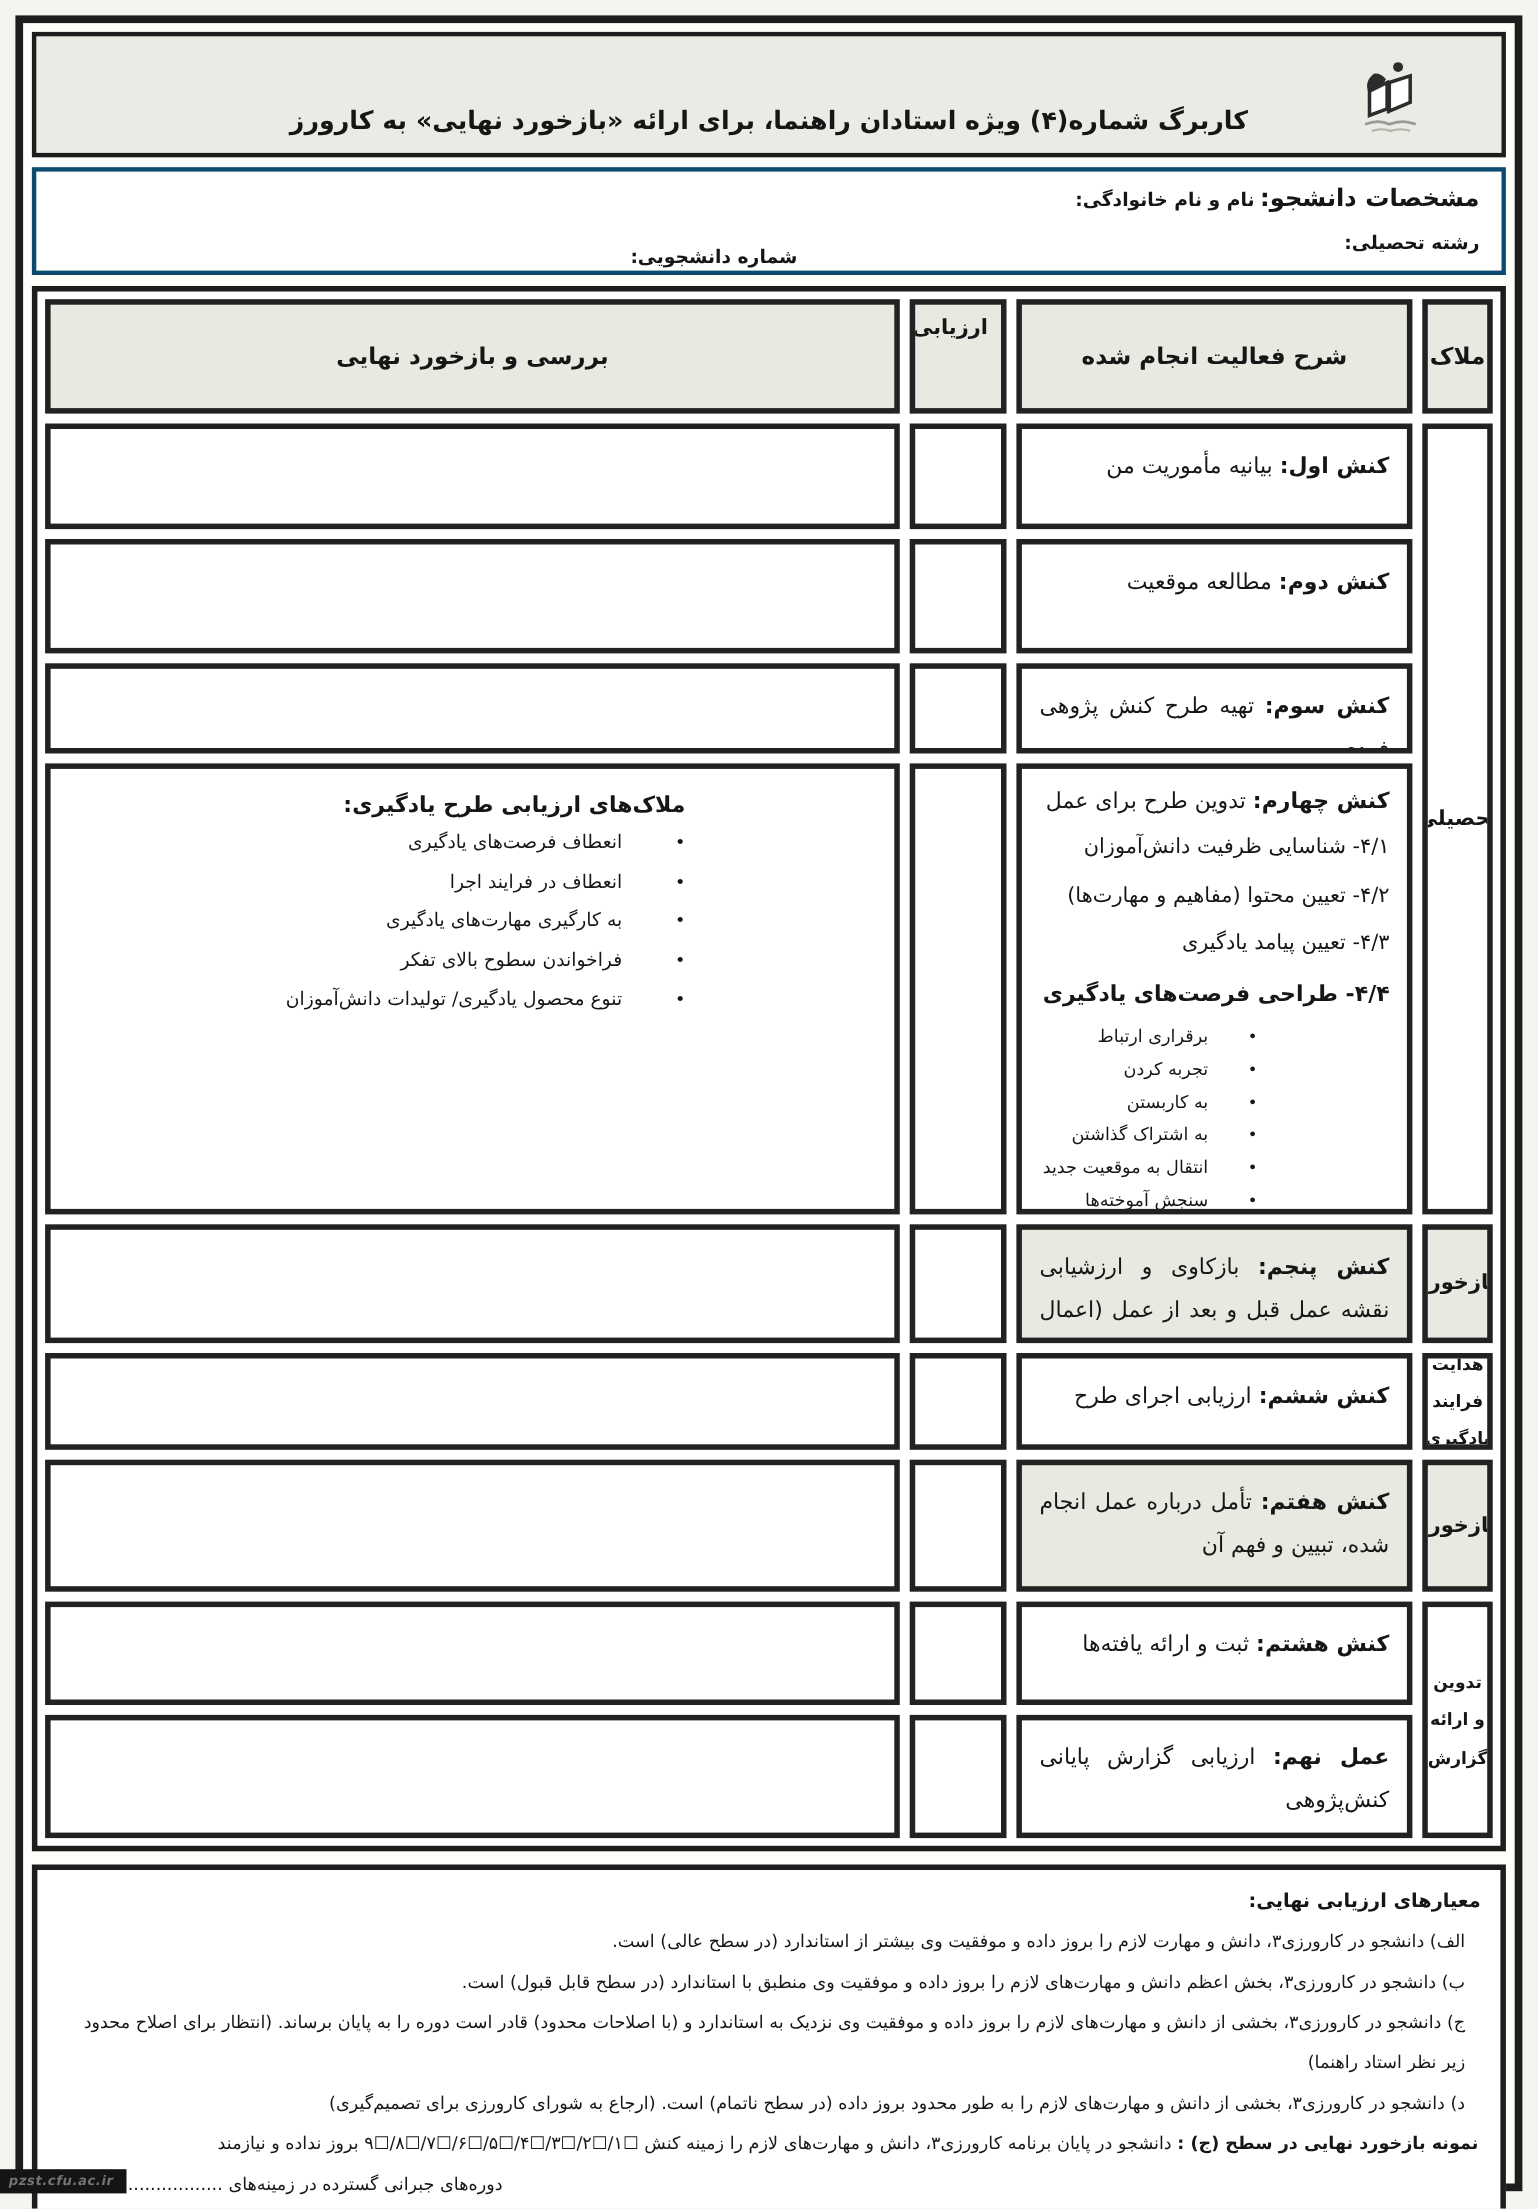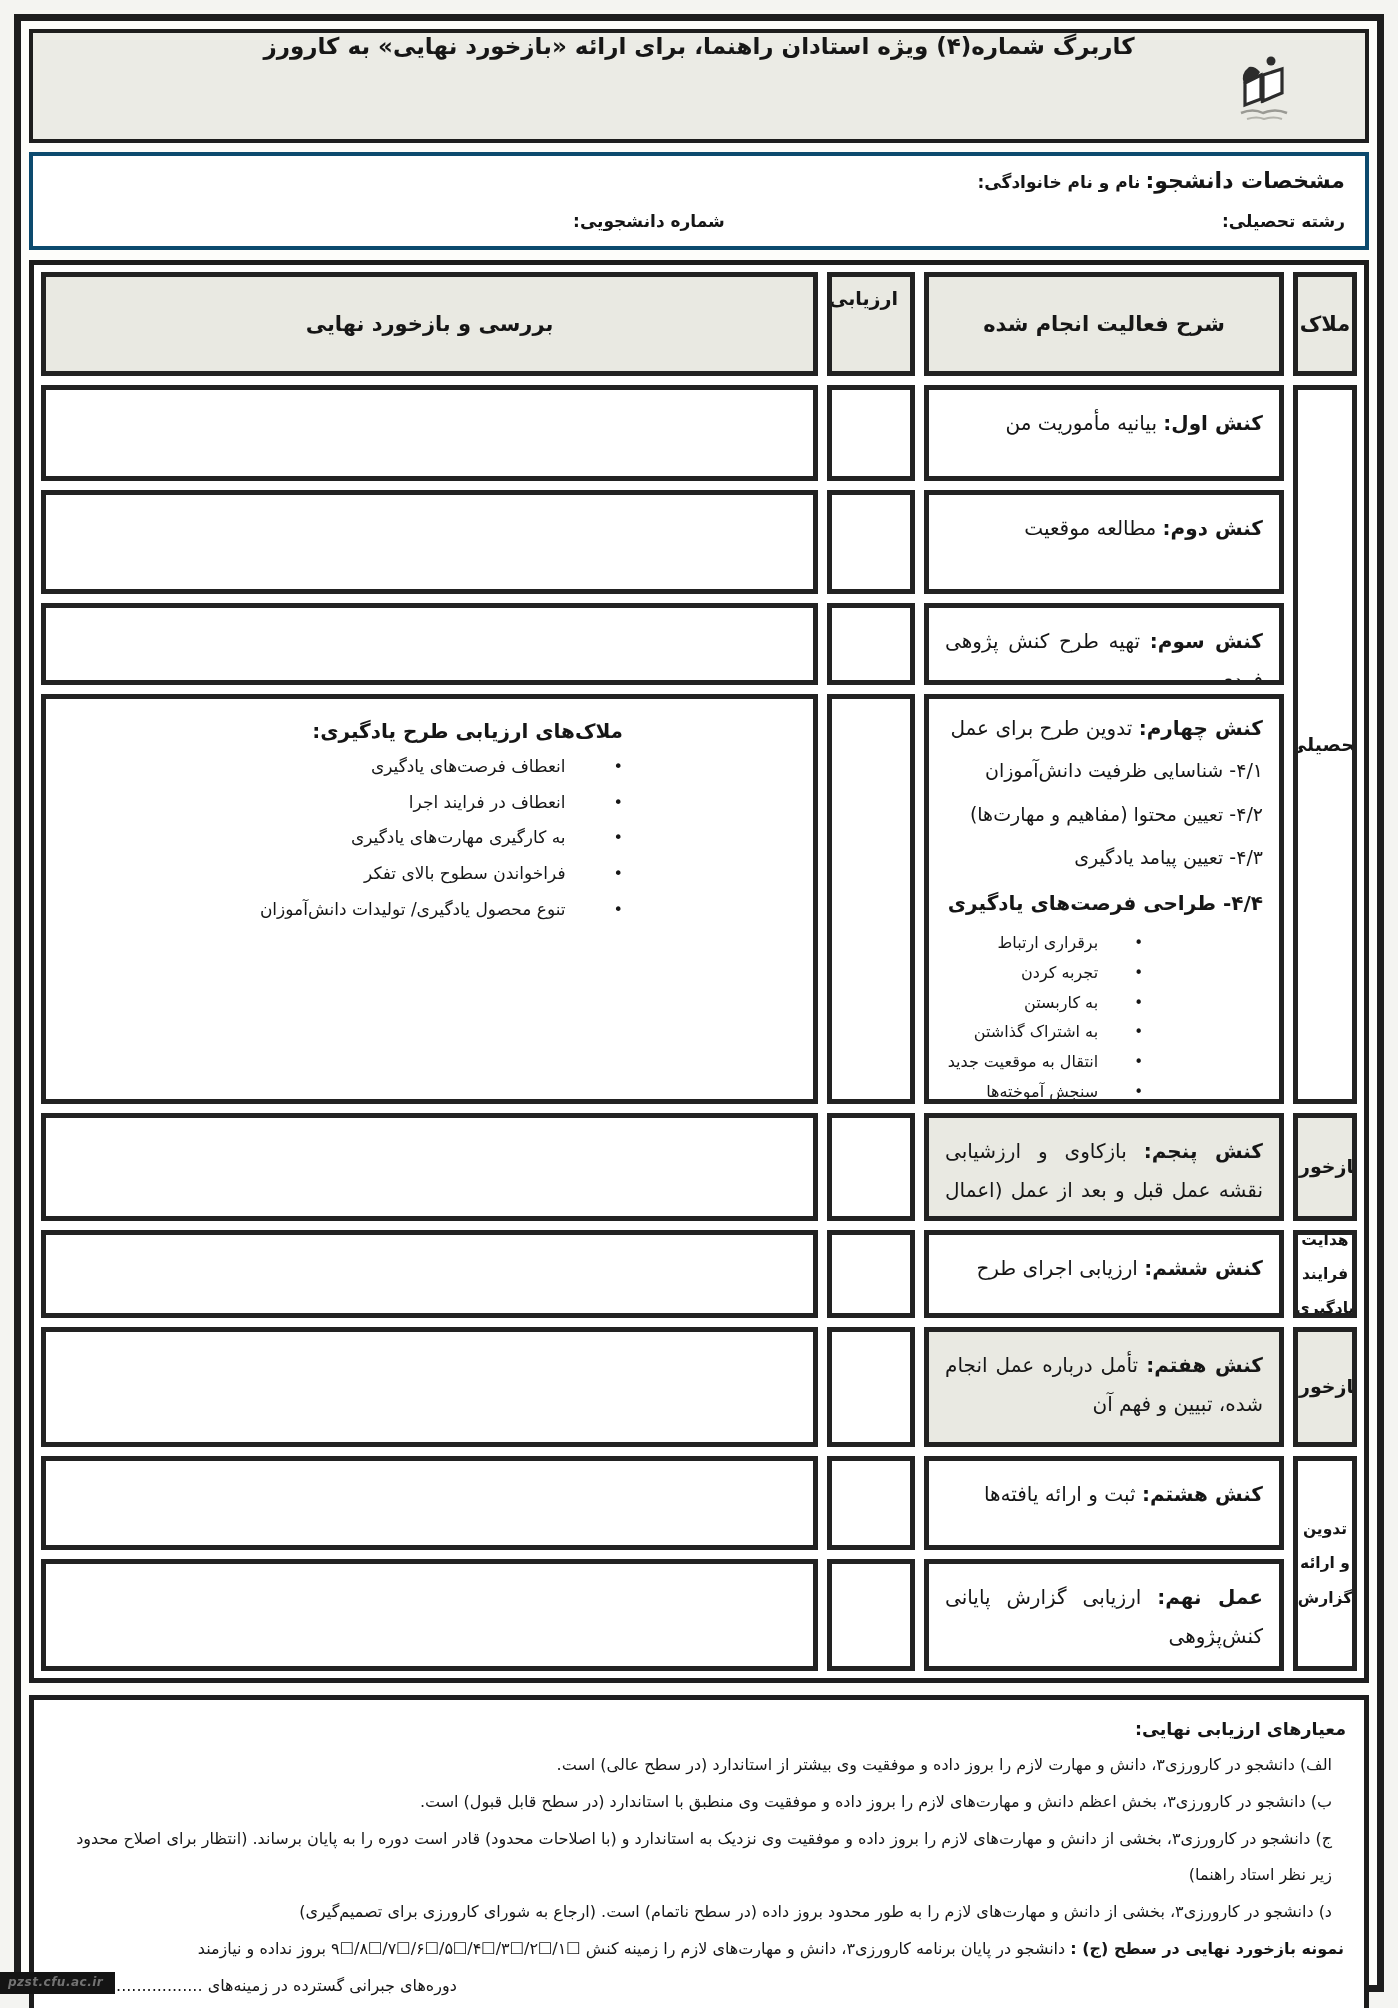--- a/index.html
+++ b/index.html
@@ -10,33 +10,33 @@
   }
   .frame {
     position:absolute; left:14px; top:14px; width:1370px; height:1978px;
     box-sizing:border-box; border:7px solid #1d1d1d; background:#fdfdfa;
     padding:8px; direction:rtl;
   }
   
   .titlebox {
     box-sizing:border-box; height:114px; border:4px solid #1d1d1d;
     background:#ebebe5; position:relative;
-    display:flex; align-items:flex-start; justify-content:center; padding-bottom:16px;
+    display:flex; align-items:flex-end; justify-content:center; padding-bottom:16px;
   }
   .title { font-weight:bold; font-size:23px; letter-spacing:.2px; }
   .logo { position:absolute; top:20px; right:72px; width:58px; height:84px; }
   
   .studentbox {
     box-sizing:border-box; margin-top:9px; height:98px; border:4px solid #0c4a6e;
     background:#fff; padding:12px 20px 0; position:relative;
   }
   .st-line1 .big { font-size:22px; font-weight:bold; }
   .st-line1 .small { font-size:17px; font-weight:600; }
   .st-line2 { margin-top:18px; font-size:17px; font-weight:600; position:relative; height:26px; }
-  .st-id { position:absolute; right:48%; top:0; }
+  .st-id { position:absolute; right:48%; top:13px; }
   
   .maintable {
     box-sizing:border-box; margin-top:10px; border:5px solid #1d1d1d; background:#fff;
     padding:7px; display:grid;
     grid-template-columns:64px 360px 88px 1fr;
     grid-template-rows:104px 96px 104px 82px 410px 108px 88px 120px 94px 112px;
     gap:9px;
   }
   .c { box-sizing:border-box; border:5px solid #222; background:#fff; overflow:hidden; }
   .sh { background:#e9e9e2; }

